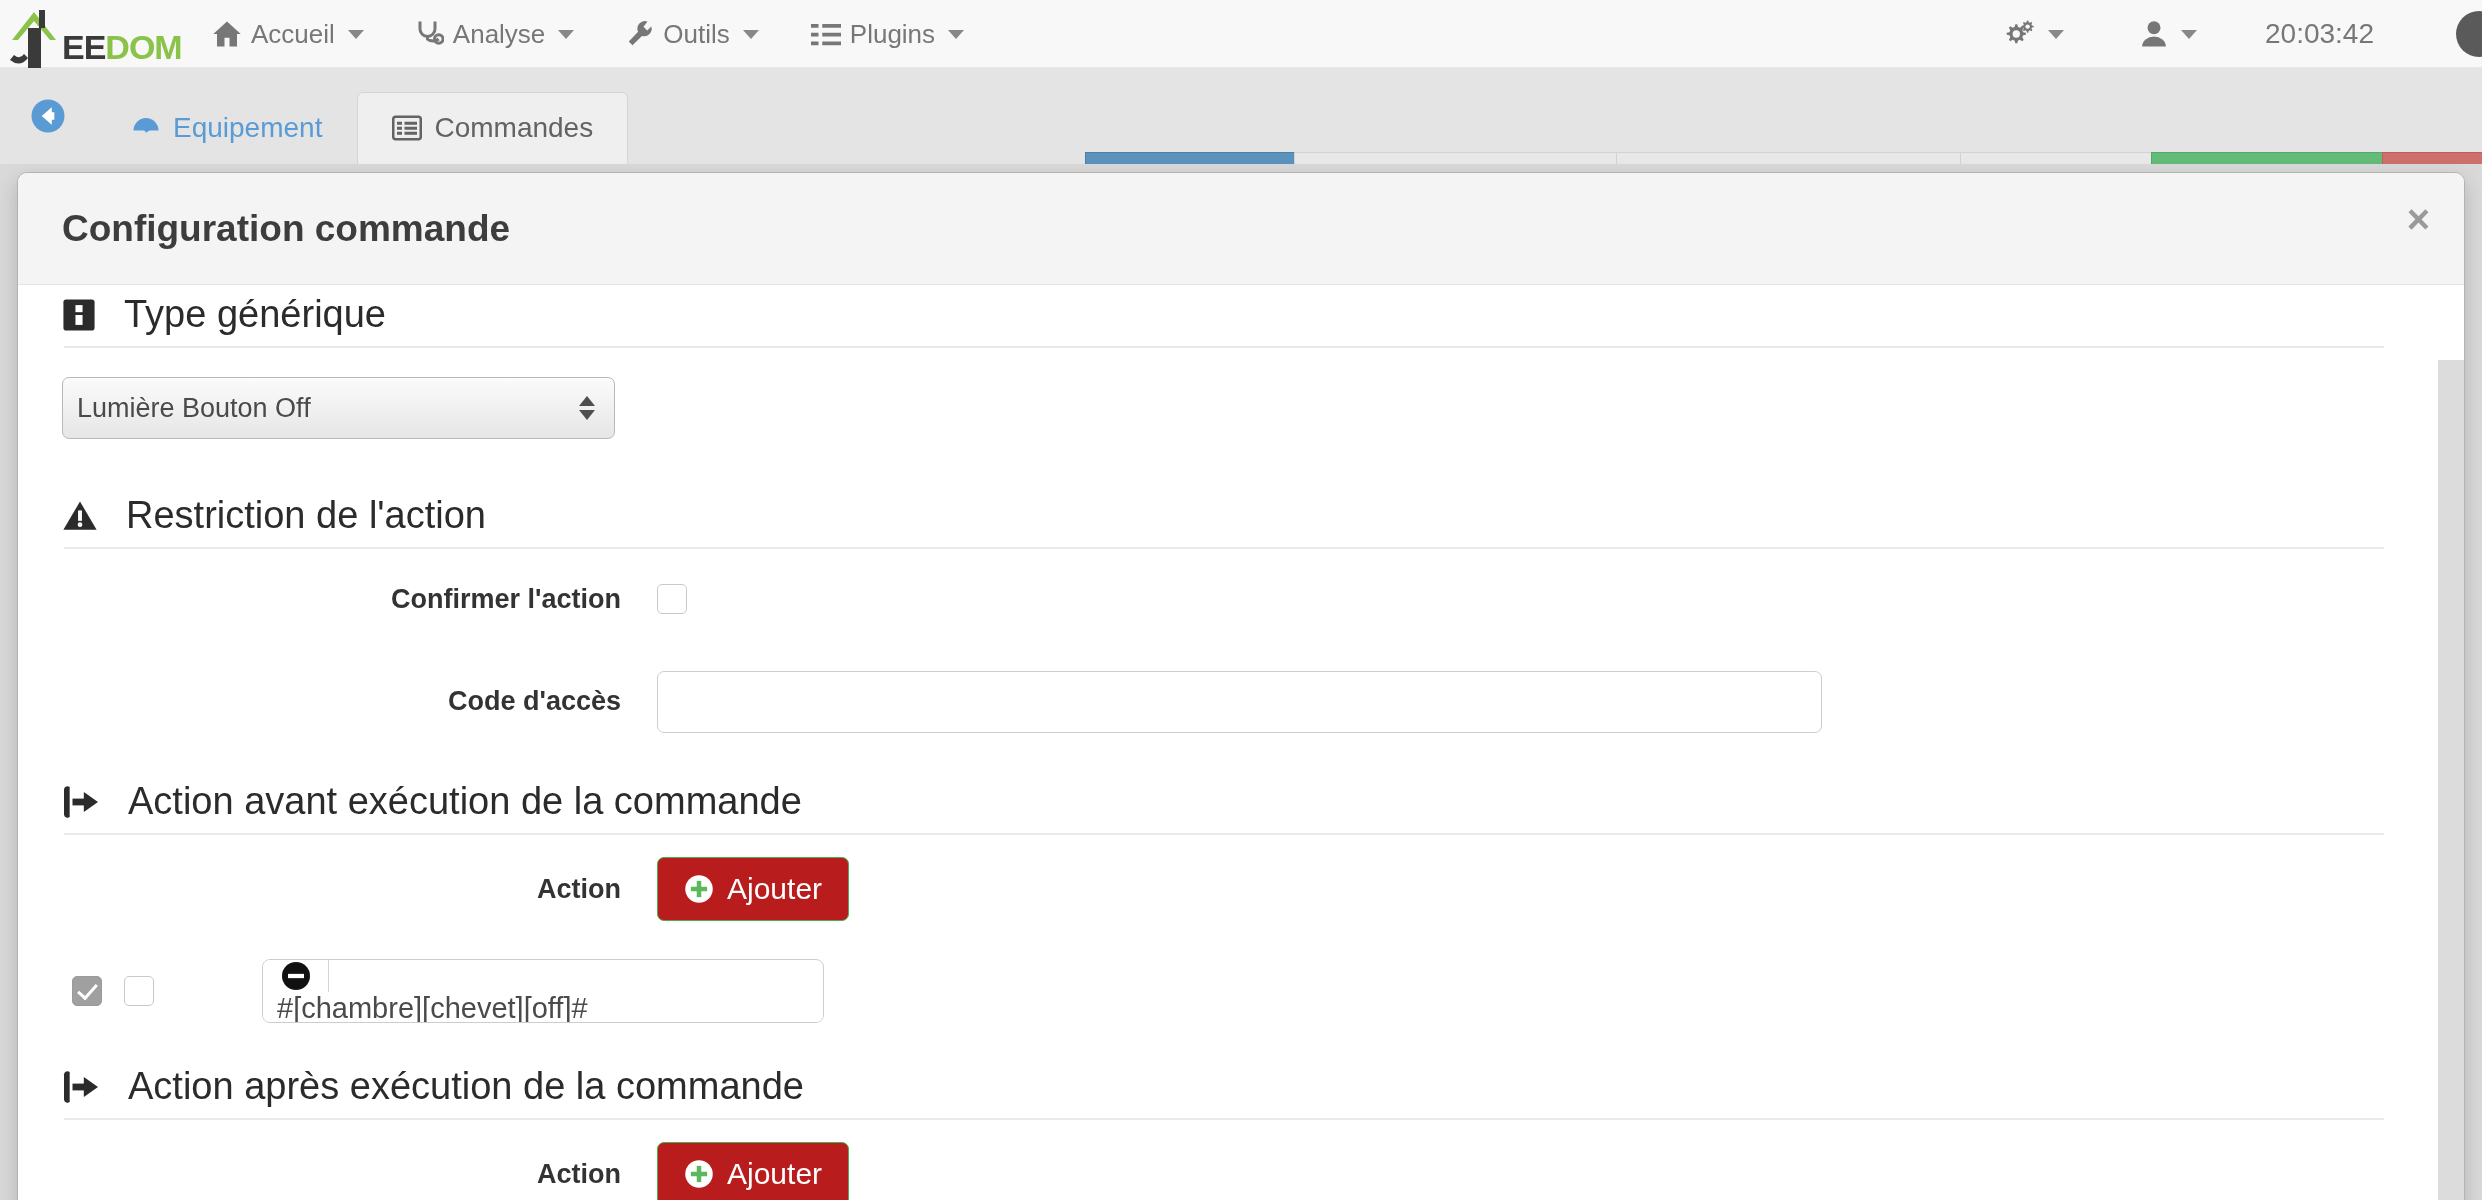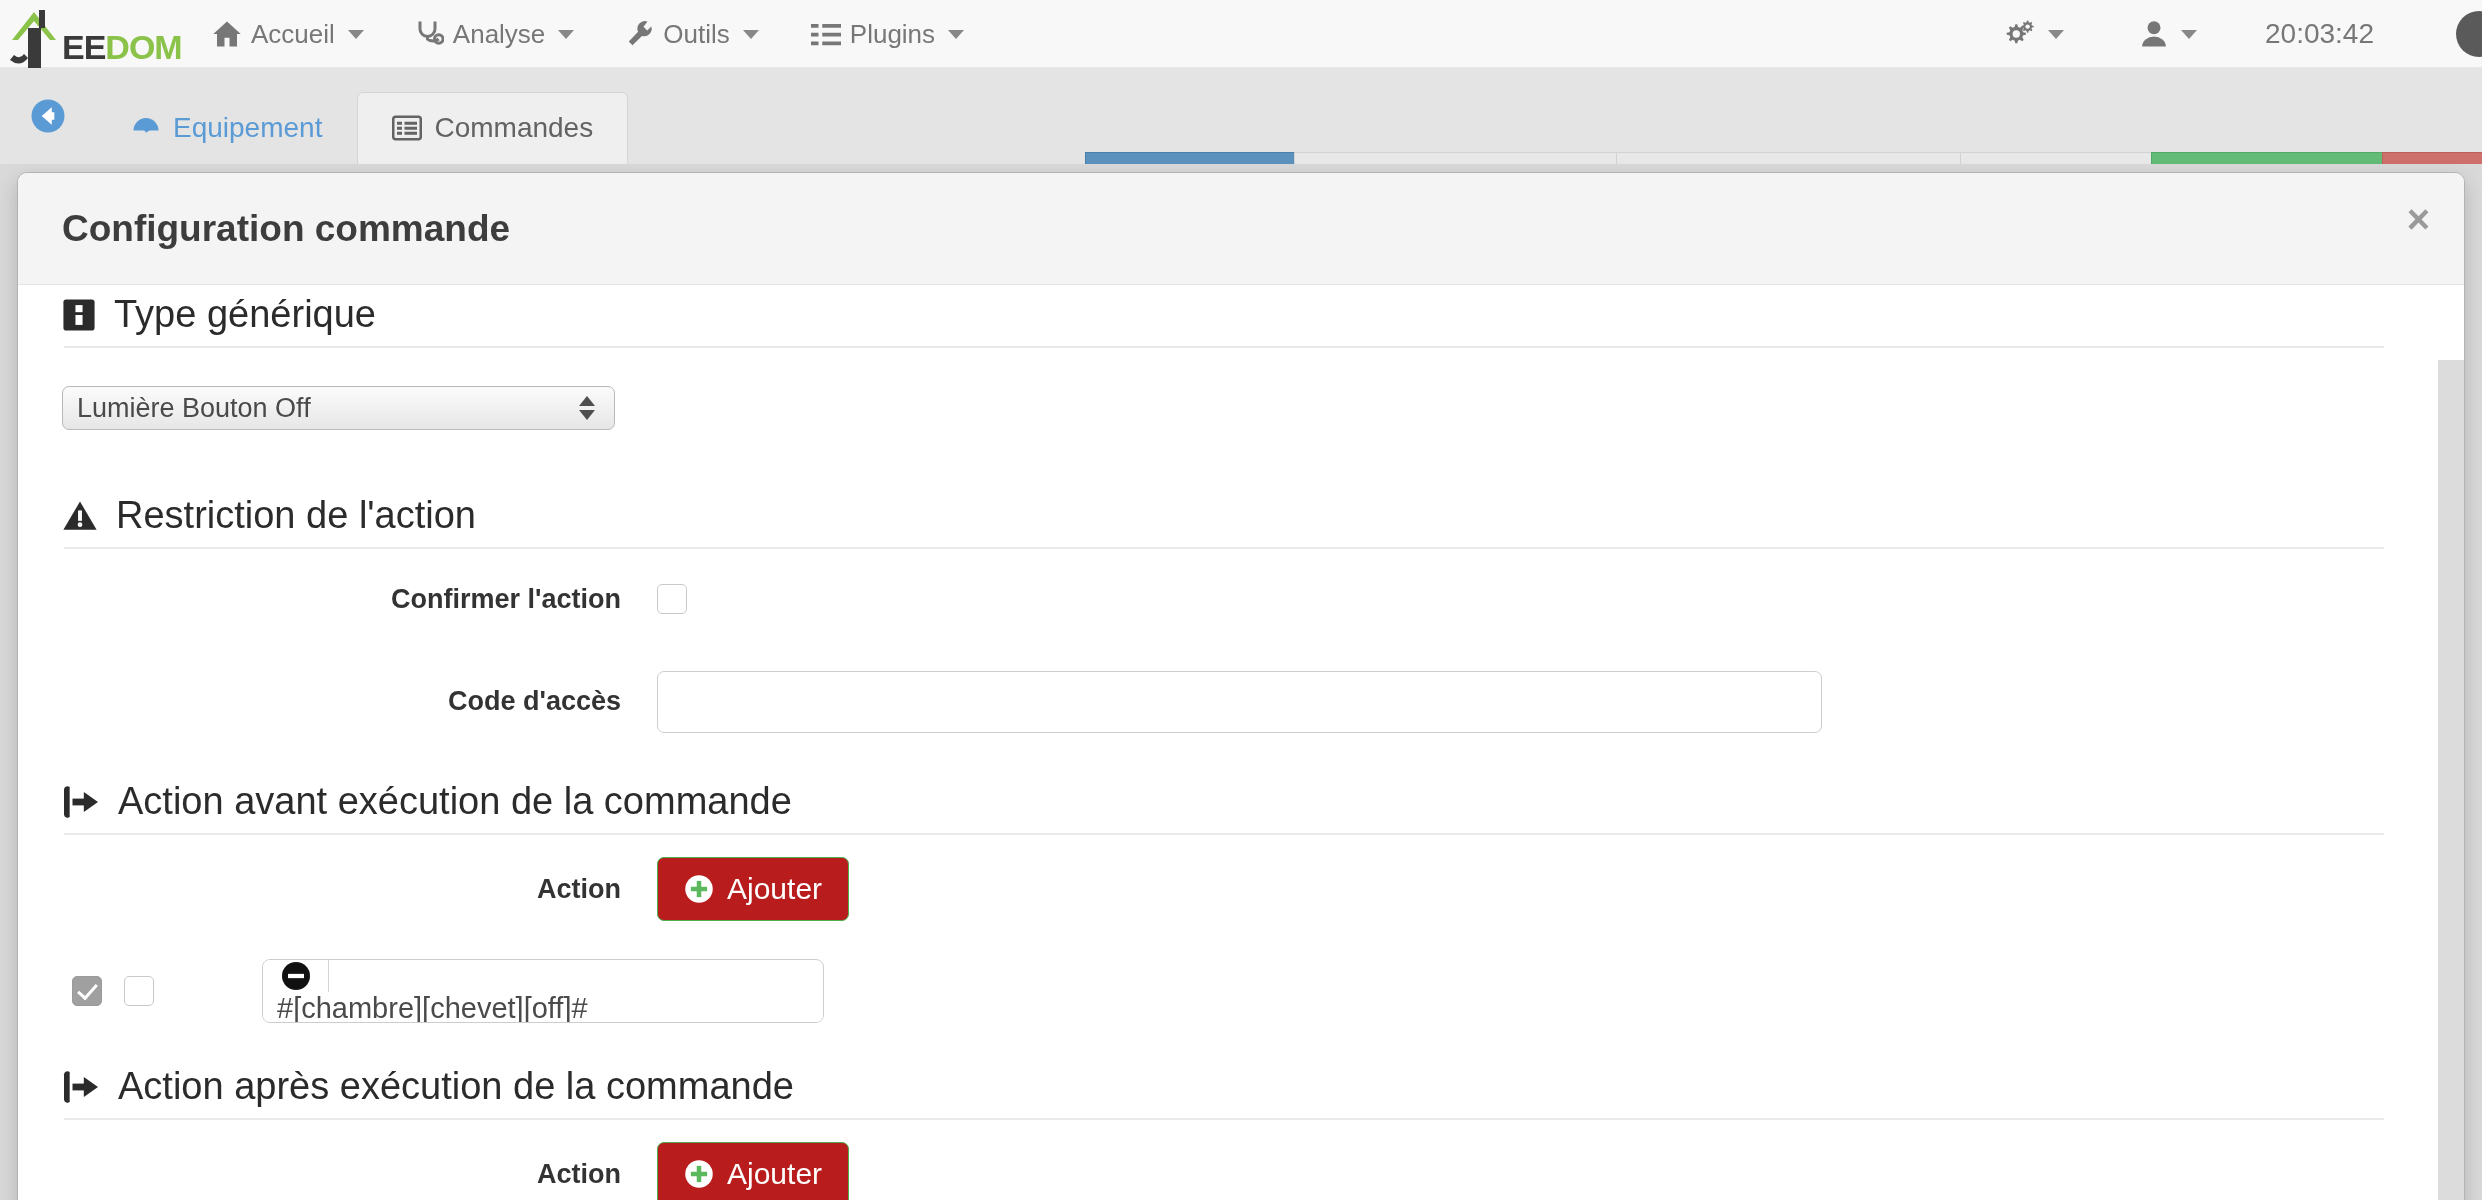--- a/index.html
+++ b/index.html
@@ -157,21 +157,21 @@
   }
   .body-inner {
     position: absolute;
     top: -18px; left: 0;
     width: 2412px;
     padding: 0 44px;
   }
 
   
   .section-h {
-    display: flex; align-items: center; gap: 18px;
+    display: flex; align-items: center; gap: 28px;
     font-size: 38px; color: #2b2b2b;
     padding-top: 26px;
     padding-bottom: 10px;
     white-space: nowrap;
   }
   .section-rule {
     height: 2px; background: #eaeaea;
     margin: 0 2px 0 2px;
   }
 
@@ -183,21 +183,21 @@
   .form-label {
     width: 595px;
     text-align: right;
     padding-right: 36px;
     font-size: 27px; font-weight: bold; color: #333333;
     white-space: nowrap;
   }
   .form-ctl { flex: 1; display: flex; align-items: center; }
 
   select.valeur {
-    width: 553px; height: 44px;
+    width: 553px; height: 62px;
     font-size: 27px; color: #4a4a4a;
     padding: 0 14px;
     border: 1px solid #b9b9b9;
     border-radius: 7px;
     background: linear-gradient(#fbfbfb, #e6e6e6);
     appearance: none; -webkit-appearance: none;
     font-family: "Liberation Sans", sans-serif;
   }
   .select-wrap { position: relative; display: inline-block; }
   .select-arrows {

